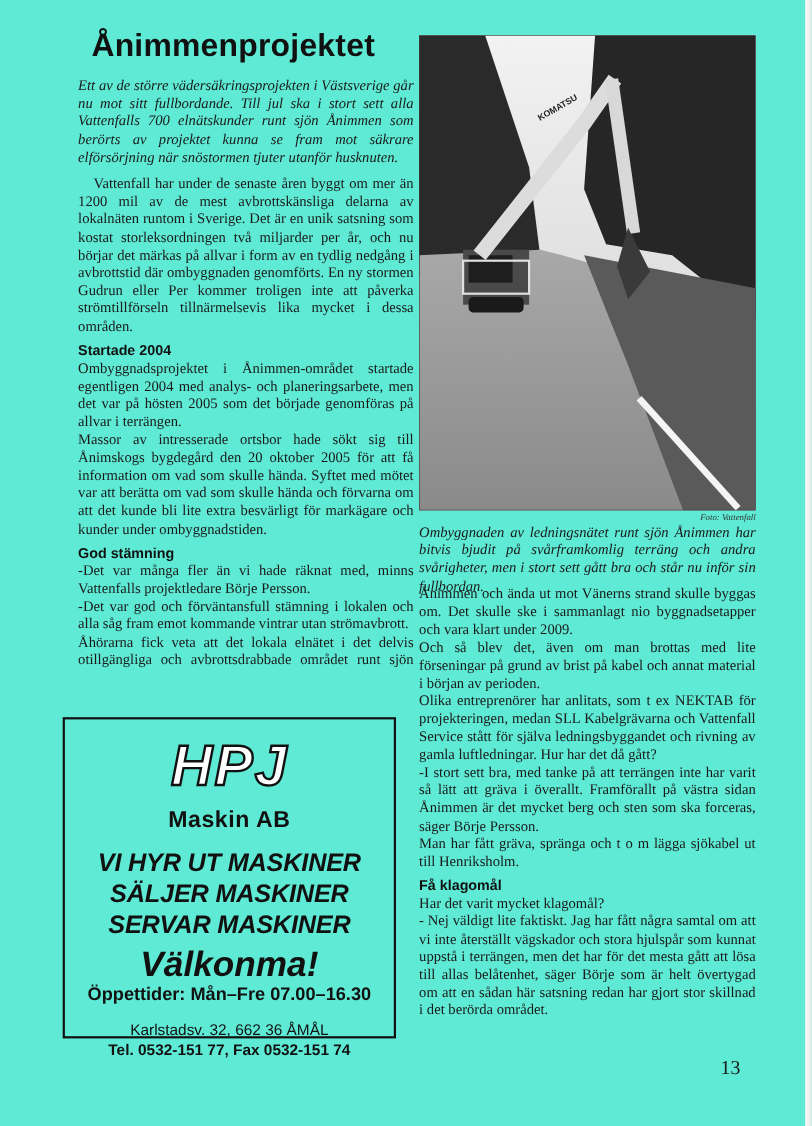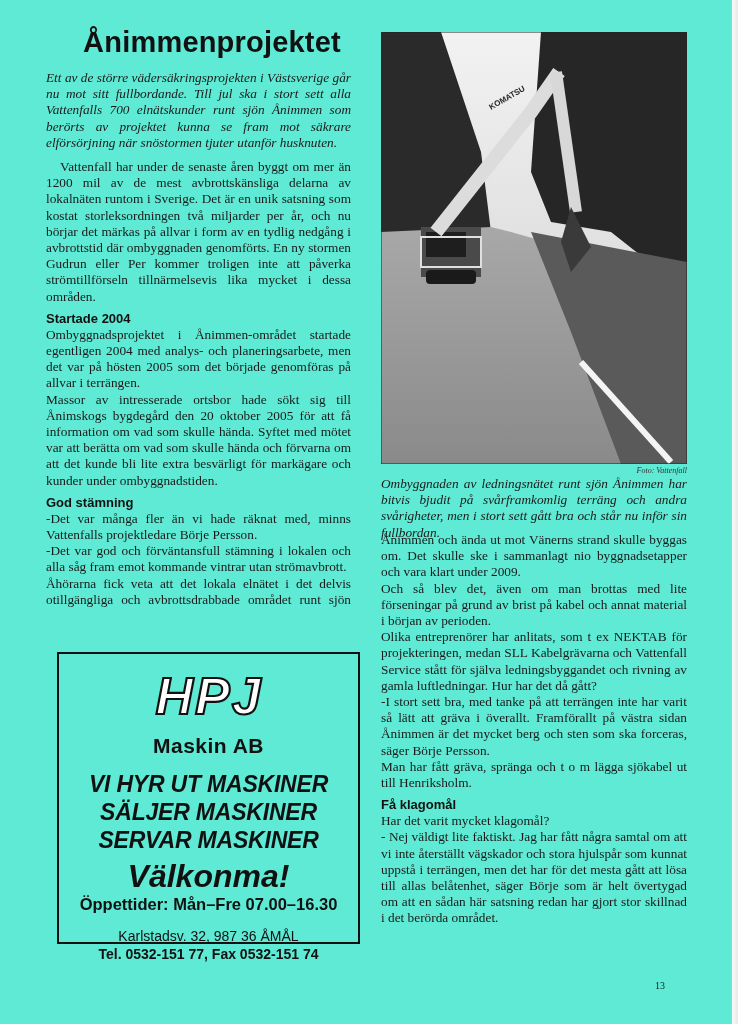--- a/index.html
+++ b/index.html
@@ -1,38 +1,38 @@
 <!DOCTYPE html>
 <html><head>
 <meta charset="utf-8">
 <style>
   html, body { margin: 0; padding: 0; }
   body { width: 738px; height: 1024px; background: #ffffff; position: relative; overflow: hidden; font-family: "Liberation Serif", serif; color: #1a1a1a; }
   .page { position: absolute; left: 0; top: 0; width: 738px; height: 1024px; background: #5eead4; }
   .edge-shadow { position: absolute; right: 0; top: 0; width: 6px; height: 1024px; background: linear-gradient(to right, #fafafa, #e8e8e8); }
   .title { position: absolute; left: 56px; top: 26px; width: 312px; text-align: center; font-family: "Liberation Sans", sans-serif; font-weight: bold; font-size: 29px; letter-spacing: 0.2px; color: #111; }
-  .col-left { position: absolute; left: 46px; top: 70px; width: 305px; }
+  .col-left { position: absolute; left: 71px; top: 70px; width: 305px; }
   .col-right { position: absolute; left: 381px; top: 532px; width: 306px; }
   .p { font-size: 13.3px; line-height: 16.2px; text-align: justify; margin: 0; }
   .p.intro { font-style: italic; }
   .p.indent { text-indent: 14px; margin-top: 8px; }
   .sub { font-family: "Liberation Sans", sans-serif; font-weight: bold; font-size: 13px; margin: 6px 0 1px 0; color: #111; }
   .photo { position: absolute; left: 381px; top: 32px; width: 306px; height: 432px; overflow: hidden; background: #777; }
   .credit { position: absolute; left: 381px; top: 466px; width: 306px; text-align: right; font-style: italic; font-size: 8px; color: #333; }
   .caption { position: absolute; left: 381px; top: 476px; width: 306px; font-style: italic; font-size: 13.3px; line-height: 16.2px; text-align: justify; }
   .ad { position: absolute; left: 57px; top: 652px; width: 303px; height: 292px; border: 2.5px solid #111; box-sizing: border-box; text-align: center; font-family: "Liberation Sans", sans-serif; color: #111; }
   .logo { margin: 16px auto 16px auto; width: 140px; height: 50px; text-align: right; }
   .logo-sub { font-weight: bold; font-size: 21px; margin-top: -2px; letter-spacing: 0.5px; }
   .slogan { font-weight: bold; font-style: italic; font-size: 23px; line-height: 28px; letter-spacing: -0.2px; }
   .slogan.first { margin-top: 12px; }
   .welcome { font-weight: bold; font-style: italic; font-size: 32px; margin-top: 4px; }
   .hours { font-weight: bold; font-size: 16.5px; margin-top: 0; }
   .addr { font-size: 14px; margin-top: 14px; }
   .tel { font-weight: bold; font-size: 14px; margin-top: 2px; }
-  .page-no { position: absolute; left: 655px; top: 980px; font-size: 10px; }
+  .page-no { position: absolute; left: 655px; top: 960px; font-size: 18px; }
 </style>
 </head>
 <body>
 
 <div class="page">
   <div class="edge-shadow"></div>
 
   <h1 class="title" style="margin:0;">Ånimmenprojektet</h1>
 
   <div class="col-left">
@@ -99,18 +99,18 @@
       <svg width="140" height="50" viewBox="0 0 140 50">
         <text x="70" y="44" text-anchor="middle" font-family="Liberation Sans, sans-serif" font-weight="bold" font-style="italic" font-size="52" fill="#ffffff" stroke="#111" stroke-width="2.2" letter-spacing="2">HPJ</text>
       </svg>
     </div>
     <div class="logo-sub">Maskin AB</div>
     <div class="slogan first">VI HYR UT MASKINER</div>
     <div class="slogan">SÄLJER MASKINER</div>
     <div class="slogan">SERVAR MASKINER</div>
     <div class="welcome">Välkonma!</div>
     <div class="hours">Öppettider: Mån–Fre 07.00–16.30</div>
-    <div class="addr">Karlstadsv. 32, 987 36 ÅMÅL</div>
+    <div class="addr">Karlstadsv. 32, 662 36 ÅMÅL</div>
     <div class="tel">Tel. 0532-151 77, Fax 0532-151 74</div>
   </div>
 
   <div class="page-no">13</div>
 </div>
 
 </body></html>

